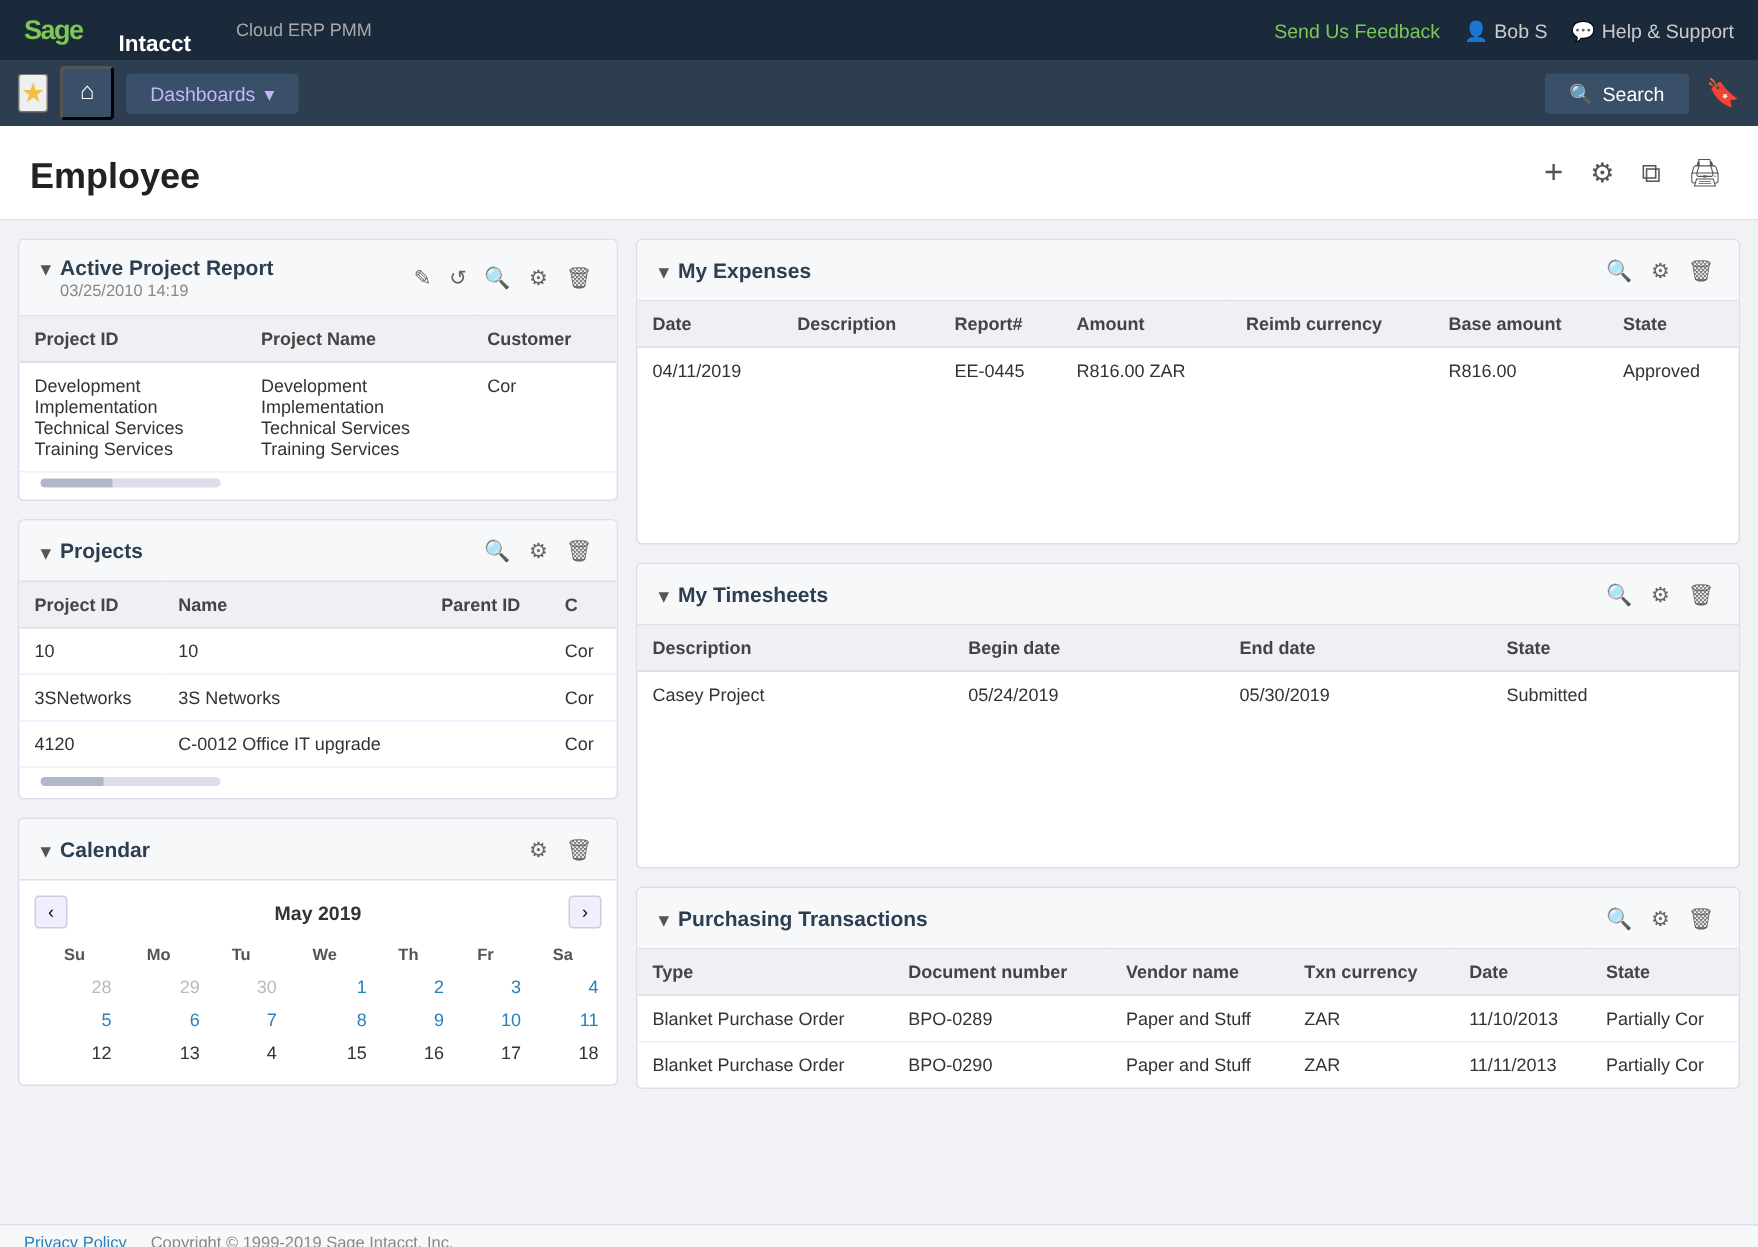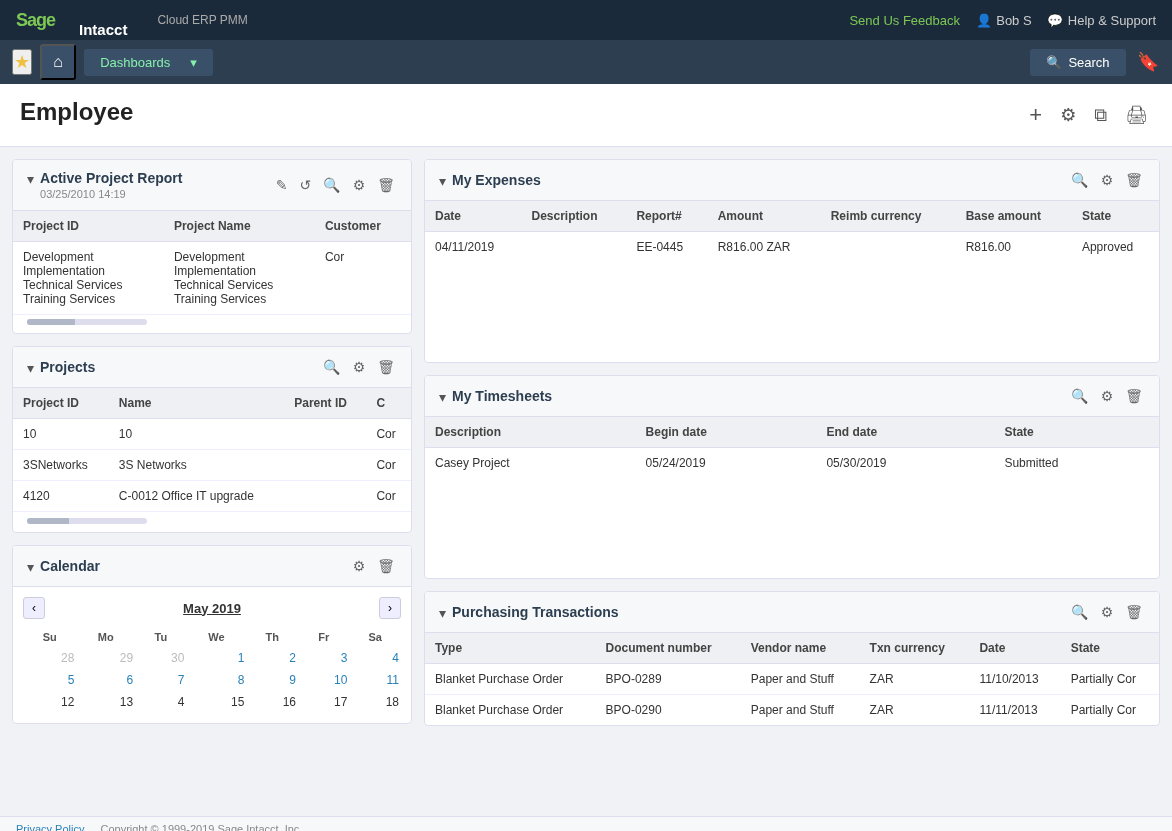--- a/index.html
+++ b/index.html
@@ -62,25 +62,25 @@
       align-items: center;
       justify-content: center;
       border-radius: 3px;
       color: #fff;
       font-size: 16px;
       cursor: pointer;
     }
     .nav-dashboards {
       background: #3a5068;
       padding: 6px 16px;
-      color: #86efac;
+      color: #c4b5fd;
       border-radius: 3px;
       display: flex;
       align-items: center;
-      gap: 20px;
+      gap: 6px;
       cursor: pointer;
       font-size: 13px;
     }
     .second-nav-right {
       display: flex;
       align-items: center;
       gap: 12px;
     }
     .search-btn {
       background: #3a5068;
@@ -100,21 +100,21 @@
       color: #ccc;
       font-size: 18px;
       cursor: pointer;
     }
 
     
     .page-header {
       background: #fff;
       padding: 14px 20px;
       display: flex;
-      align-items: flex-start;
+      align-items: flex-end;
       justify-content: space-between;
       border-bottom: 1px solid #dde;
     }
     .page-title {
       font-size: 24px;
       font-weight: bold;
       color: #222;
     }
     .page-actions {
       display: flex;
@@ -265,21 +265,21 @@
       border: 1px solid #ccd;
       border-radius: 3px;
       width: 22px;
       height: 22px;
       cursor: pointer;
       font-size: 12px;
       display: flex;
       align-items: center;
       justify-content: center;
     }
-    .cal-month { font-size: 13px; font-weight: bold; color: #333; text-decoration: underline; }
+    .cal-month { font-size: 13px; font-weight: bold; color: #333; }
     .cal-grid { width: 100%; border-collapse: collapse; }
     .cal-grid th {
       text-align: center;
       font-size: 11px;
       font-weight: 600;
       color: #555;
       padding: 4px 2px;
     }
     .cal-grid td {
       text-align: right;

